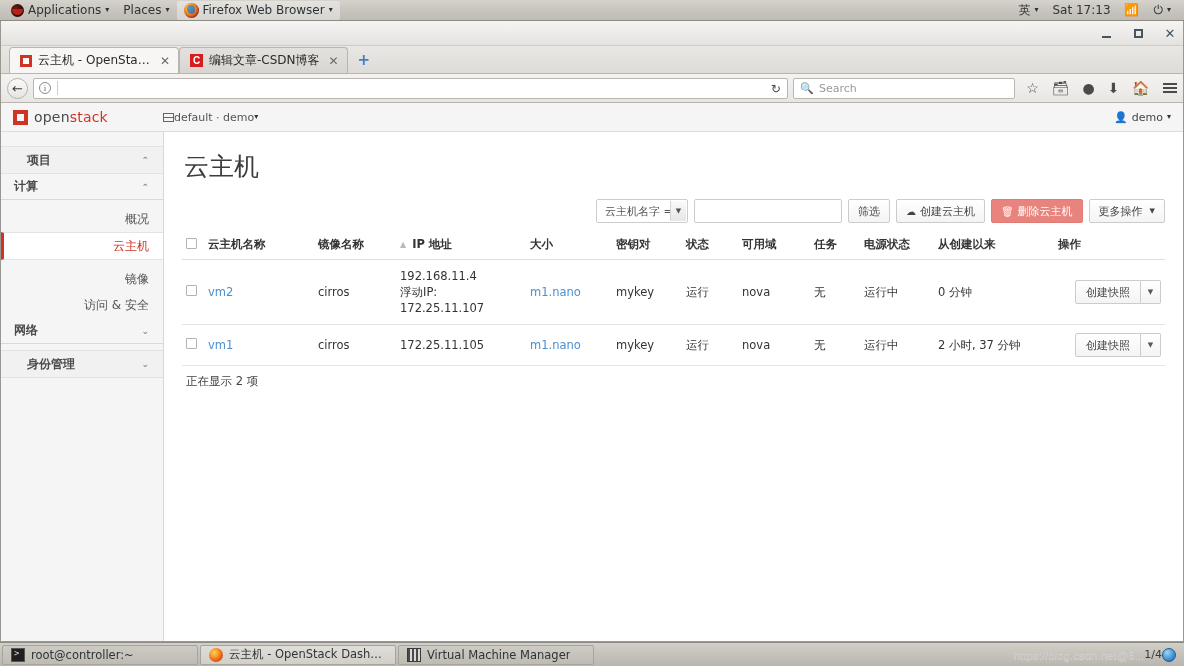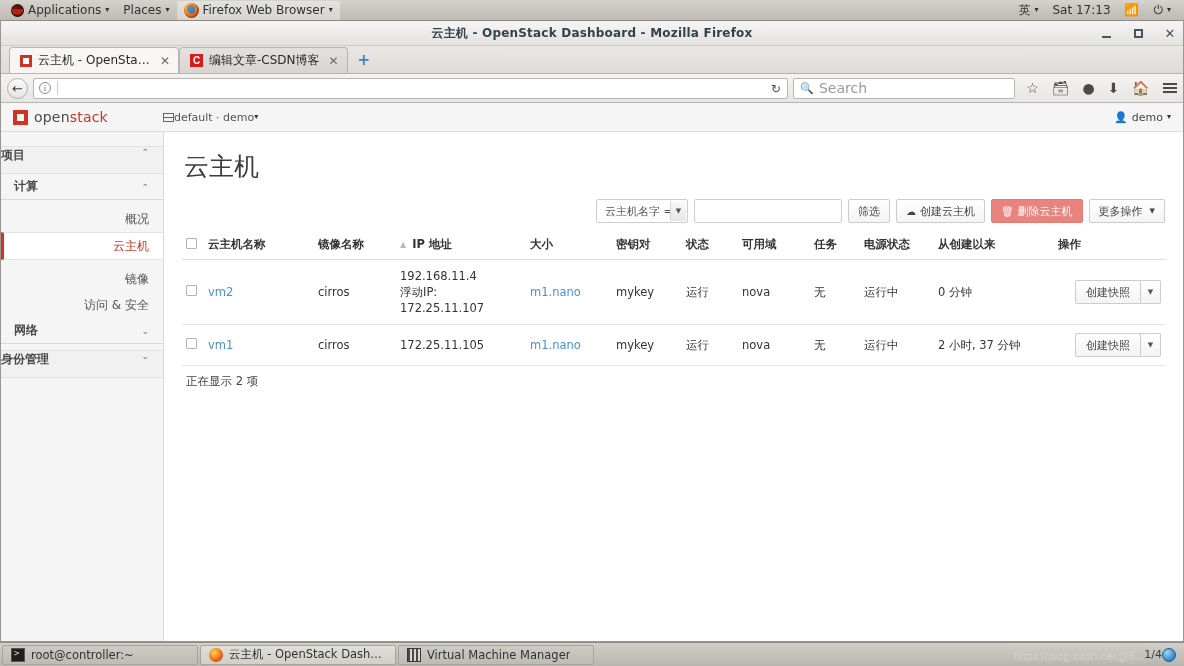--- a/index.html
+++ b/index.html
@@ -136,21 +136,21 @@
     position:absolute; right:3px; top:2px;
     width: 17px; height:17px; display:flex; align-items:center; justify-content:center;
     color:#4a4a4a; font-size:12px;
   }
   .search-bar {
     flex: 0 0 222px; height: 21px; background: #fff;
     border: 1px solid #b9b6b2; border-radius: 2px;
     display: flex; align-items: center; padding: 0 6px; gap: 5px;
   }
   .search-mag { font-size: 11px; color: #555; }
-  .search-ph { color: #9a9a9a; font-size: 14px; }
+  .search-ph { color: #9a9a9a; font-size: 11px; }
   .nav-icons { display:flex; align-items:center; gap: 13px; padding-left: 6px; color:#4a4a4a; }
   .nav-icons .ic { font-size: 14px; line-height: 1; display:flex; align-items:center; }
   .ic-shield { color:#4a4a4a; }
   .ic-hamburger { display:flex; flex-direction:column; gap:2px; }
   .ic-hamburger i { display:block; width:14px; height:2px; background:#4a4a4a; }
 
   
   .page {
     flex: 1 1 auto; background: #fff; display: flex; flex-direction: column;
     overflow: hidden; position: relative;
@@ -175,22 +175,22 @@
   .user-glyph { font-size: 11px; }
 
   .os-body { flex: 1 1 auto; display: flex; overflow: hidden; }
 
   
   .sidebar {
     flex: 0 0 163px; background: #f5f5f5; border-right: 1px solid #d8d8d8;
     padding-top: 14px;
   }
   .nav-group-head {
-    height: 28px; display: flex; align-items: flex-start; justify-content: space-between;
-    padding: 0 14px 0 0; font-size: 12px; color: #4a4a4a; font-weight: bold;
+    height: 28px; display: flex; align-items: center; justify-content: space-between;
+    padding: 0 14px 0 26px; font-size: 12px; color: #4a4a4a; font-weight: bold;
     background: #f1f1f1; border-top: 1px solid #e2e2e2; border-bottom: 1px solid #e2e2e2;
   }
   .nav-sub-head {
     height: 26px; display:flex; align-items:center; justify-content: space-between;
     padding: 0 14px 0 13px; font-size: 12px; color:#4a4a4a; font-weight:bold;
     border-bottom: 1px solid #d9d9d9;
   }
   .chev { font-size: 9px; color:#8a8a8a; }
   .nav-item {
     height: 26px; display: flex; align-items: center; justify-content: flex-end;
@@ -337,21 +337,20 @@
       <div class="panel-item">
         <span class="power-glyph">⏻</span>
         <span class="caret">▾</span>
       </div>
     </div>
   </div>
 
   <div class="ff-window">
 
     <div class="ff-titlebar">
-      <div class="ff-title">云主机 - OpenStack Dashboard - Mozilla Firefox</div>
       <div class="win-controls">
         <div class="win-btn wb-min">
             <i></i>
           </div>
         <div class="win-btn wb-max">
             <i></i>
           </div>
         <div class="win-btn wb-close">✕</div>
       </div>
     </div>

